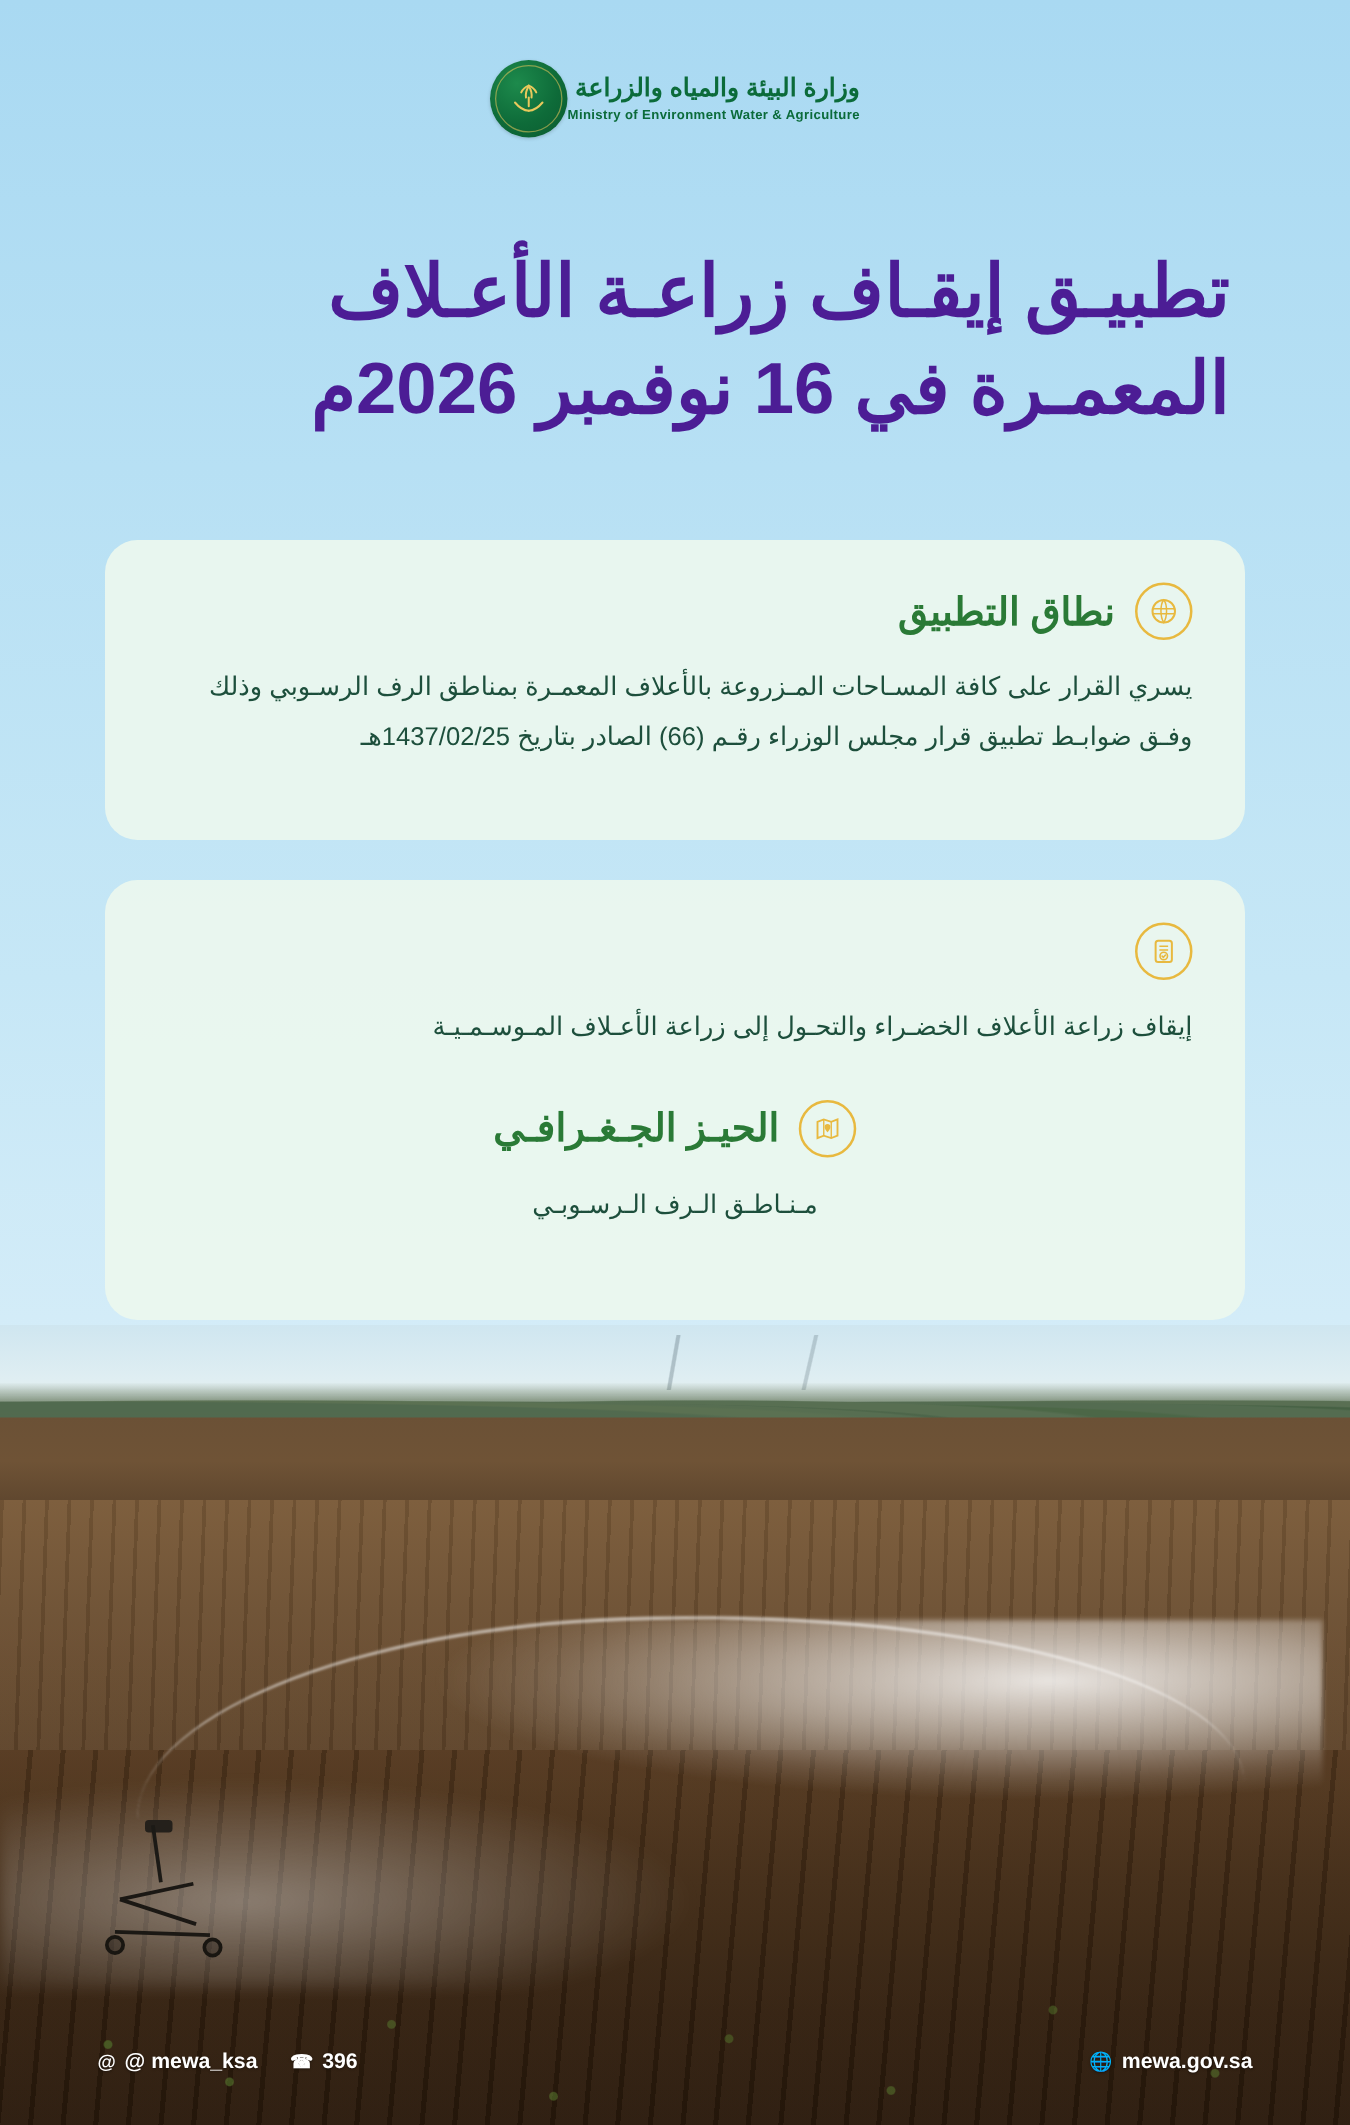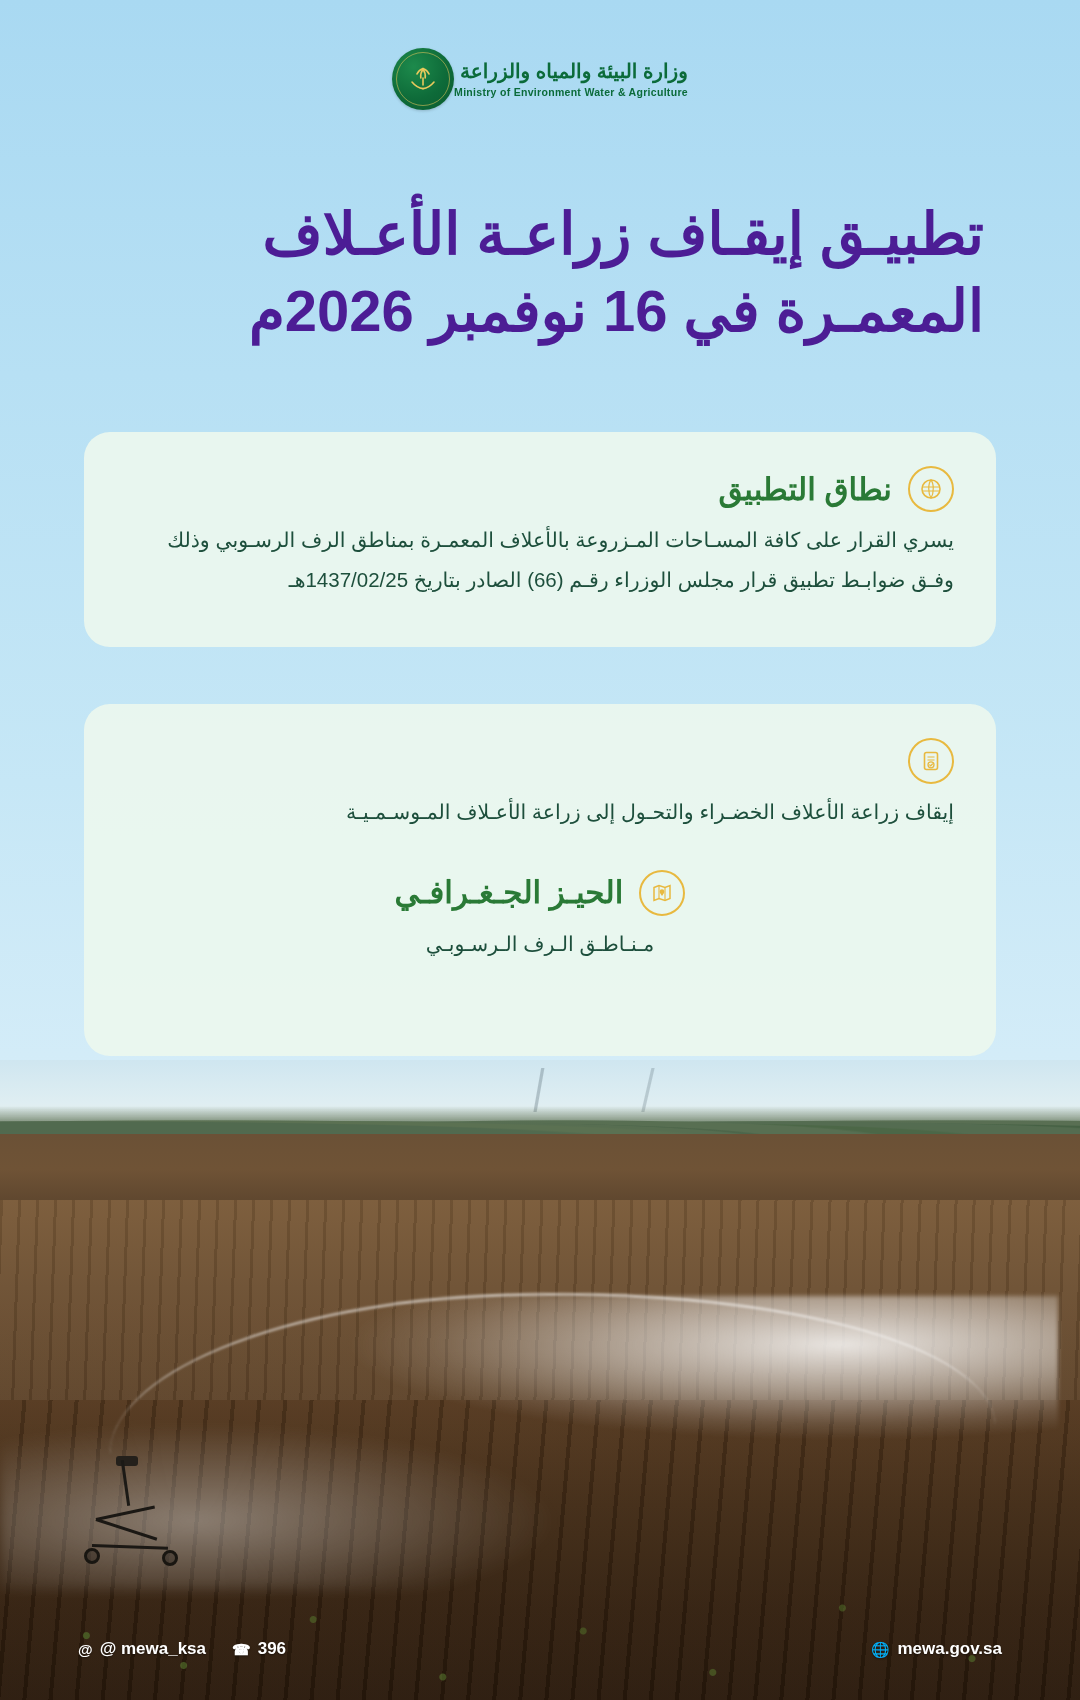--- a/index.html
+++ b/index.html
@@ -241,21 +241,21 @@
   
   .card {
     position: absolute;
     background: rgba(235, 247, 238, .92);
     border-radius: 26px;
   }
   .card-1 {
     top: 432px;
     right: 84px;
     left: 84px;
-    height: 215px;
+    height: 240px;
     padding: 34px 42px;
   }
   .card-2 {
     top: 704px;
     right: 84px;
     left: 84px;
     height: 352px;
     padding: 34px 42px;
   }
 
@@ -281,21 +281,21 @@
     border: 2.5px solid #e8b93f;
     display: flex; align-items: center; justify-content: center;
     color: #e8b93f;
     font-size: 22px;
     line-height: 1;
     background: transparent;
   }
   .icon-badge svg { display: block; }
 
   .body-text {
-    margin-top: 8px;
+    margin-top: 18px;
     font-size: 20.5px;
     line-height: 1.95;
     color: #1d4f3c;
     text-align: right;
     letter-spacing: .2px;
   }
 
   .sub-row {
     display: flex;
     direction: rtl;

